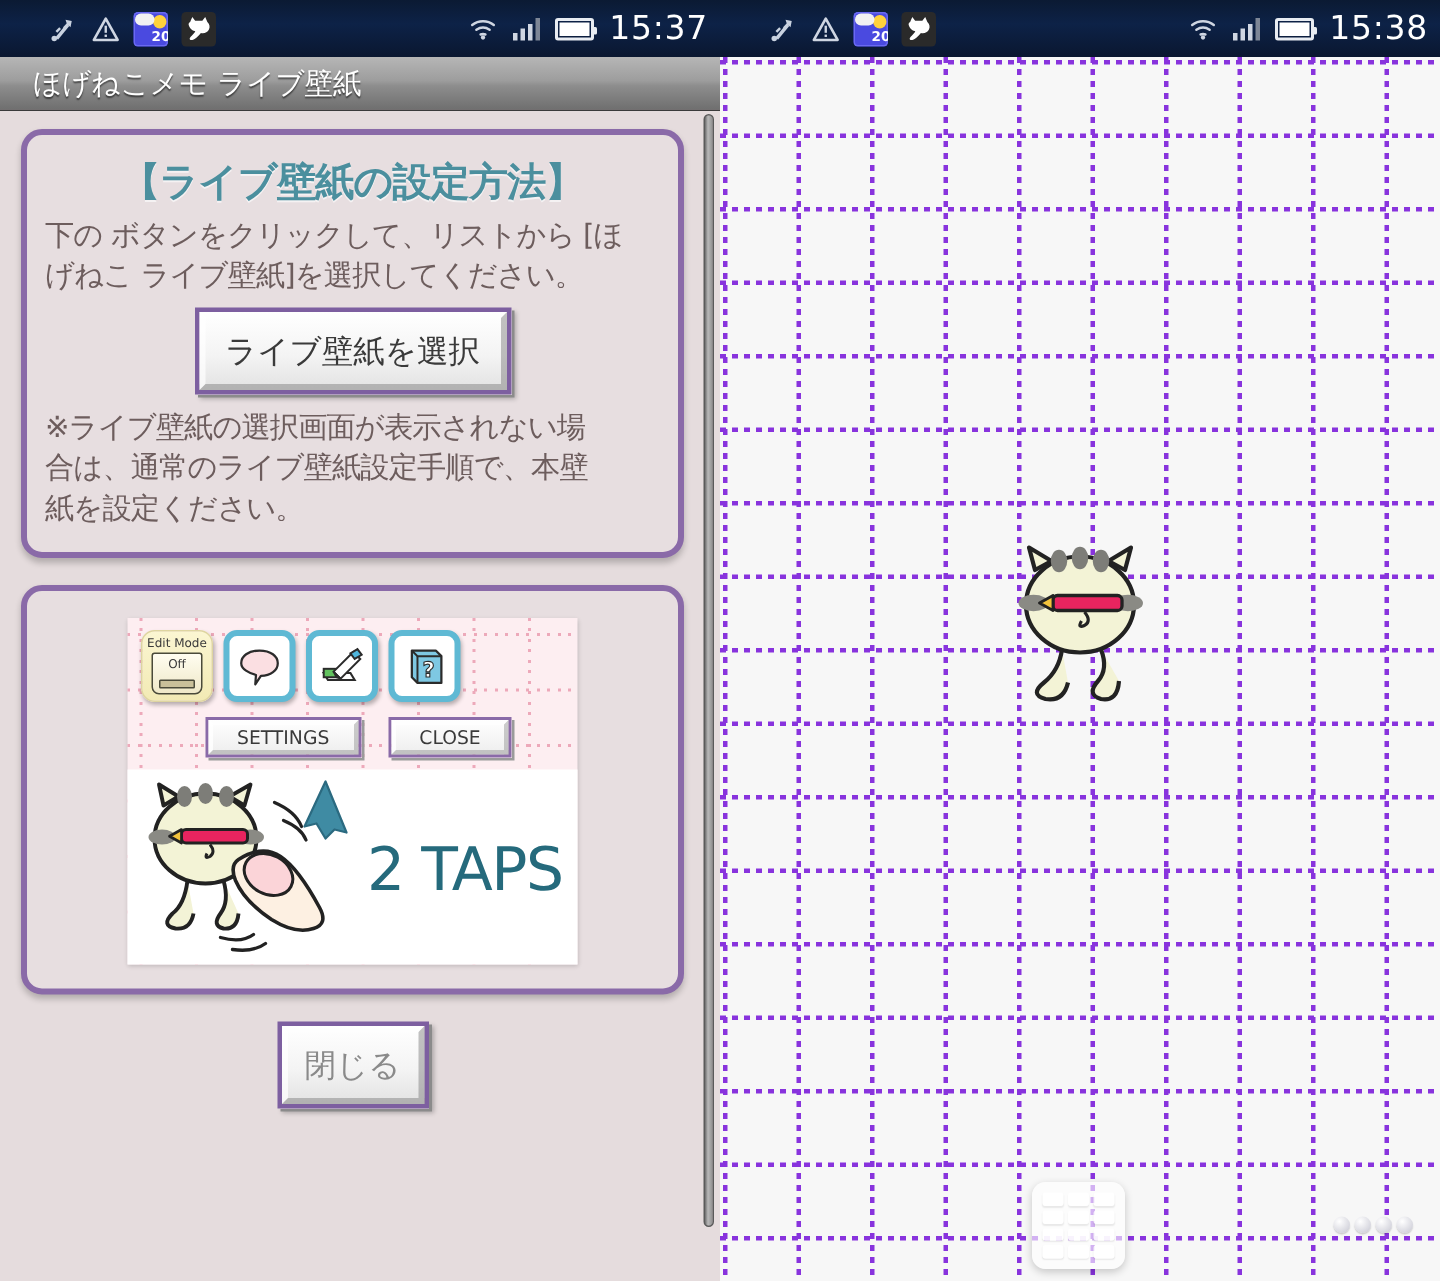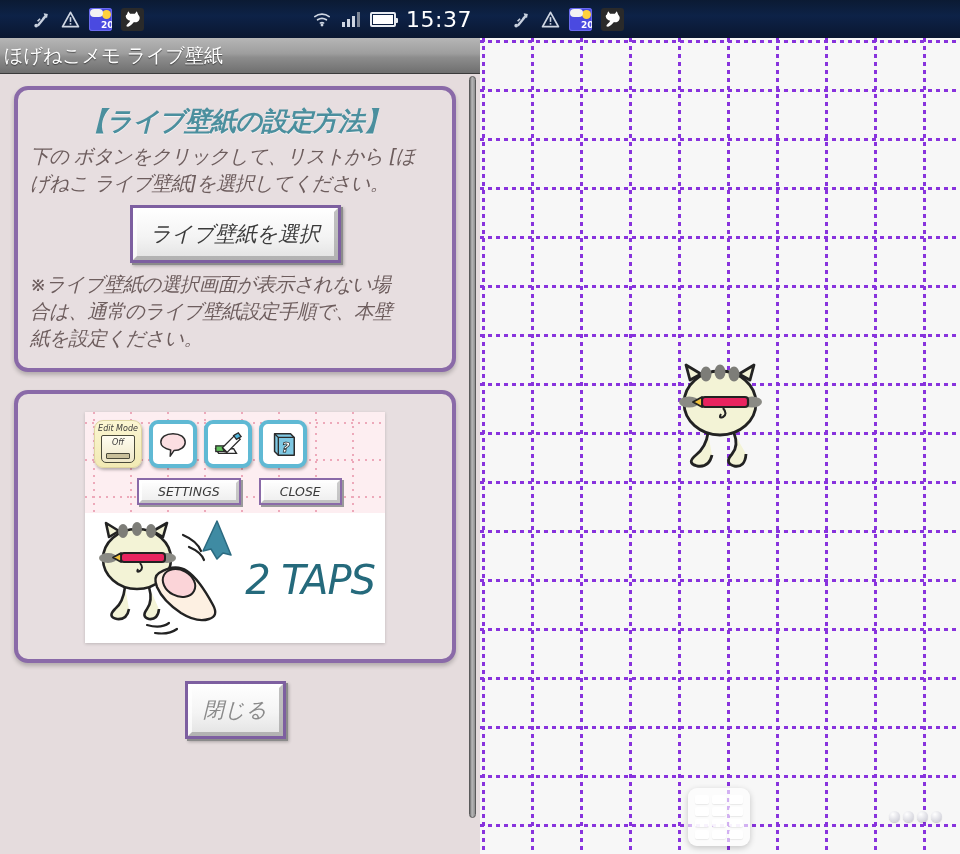--- a/index.html
+++ b/index.html
@@ -31,26 +31,26 @@
   .icon-signal i:nth-child(2){height:8px;}
   .icon-signal i:nth-child(3){height:11px;}
   .icon-signal i:nth-child(4){height:15px;background:#7d8696;}
   .icon-batt{width:26px;height:15px;border:2px solid #e8ecf2;border-radius:2px;position:relative;box-sizing:border-box;}
   .icon-batt:after{content:"";position:absolute;right:-4px;top:4px;width:3px;height:5px;background:#e8ecf2;border-radius:0 1px 1px 0;}
   .icon-batt i{position:absolute;left:1px;top:1px;bottom:1px;right:1px;background:#fff;}
 
   
   .titlebar{height:36px;width:480px;box-sizing:border-box;
     background:linear-gradient(to bottom,#b6b6b6 0%,#9d9d9d 45%,#8d8d8d 55%,#6f6f6f 100%);
-    display:flex;align-items:center;padding-left:4px;
+    display:flex;align-items:center;padding-left:22px;
     border-bottom:1px solid #3b3b3b;}
   .titlebar .t{color:#fff;font-size:19px;text-shadow:0 1px 1px rgba(0,0,0,.55);white-space:nowrap;}
 
   
-  .scrollbody{position:relative;width:480px;height:780px;background:#e5dcdd;overflow:hidden;font-style:italic;}
+  .scrollbody{position:relative;width:480px;height:780px;background:#e5dcdd;overflow:hidden;}
   .content{padding:12px 24px 0 14px;box-sizing:border-box;}
   .card{background:#e7dee0;border:4px solid #8a6aa8;border-radius:14px;
     box-shadow:0 3px 4px rgba(0,0,0,.22);padding:10px 12px 14px;margin-bottom:18px;}
   .card h2{margin:4px 0 6px;text-align:center;color:#4b8f9e;font-size:26px;font-weight:bold;
     text-shadow:0 1px 0 rgba(255,255,255,.6);letter-spacing:-.5px;}
   .card p{margin:2px 0;color:#6d5d5d;font-size:19.5px;line-height:1.28;letter-spacing:-.6px;}
 
   
   .btn3d{display:inline-block;position:relative;border:3px solid #7d5fa0;
     background:linear-gradient(to bottom,#ffffff 0%,#f4f4f4 55%,#e2e2e2 100%);
@@ -306,20 +306,40 @@
             <div class="cloud"></div>
           <div class="pct">20%</div>
         </div>
         <div class="icon-cat">
           <svg viewBox="0 0 24 24" width="23" height="23">
             <g fill="#fff">
               <path d="M6 7 L7.5 3.5 L9.5 6 L14.5 6 L16.5 3.5 L18 7 C19.6 8.4 20 10.6 19 12.4 C18 14.3 15.6 15.2 13.5 14.6 C12.4 16 11 17.6 9.4 18.6 C8.2 19.4 7 19.8 6.2 19.4 C5.4 19 5.6 18 6.4 17.2 C7.6 16 9 14.8 9.6 13.4 C7.2 12.8 5.4 11 5 9 C4.8 8.2 5.2 7.4 6 7 Z"></path>
             </g>
           </svg>
         </div>
+      </div>
+      <div class="sb-right">
+        <svg class="icon-wifi" viewBox="0 0 24 20">
+          <g fill="none" stroke="#cfd6e2" stroke-width="2.1" stroke-linecap="round">
+            <path d="M3 7 A15 15 0 0 1 21 7"></path>
+              <path d="M6.5 11 A10 10 0 0 1 17.5 11"></path>
+              <path d="M10 15 A5 5 0 0 1 14 15"></path>
+          </g>
+            <circle cx="12" cy="17.5" r="1.8" fill="#cfd6e2"></circle>
+        </svg>
+        <div class="icon-signal">
+            <i></i>
+            <i></i>
+            <i></i>
+            <i></i>
+          </div>
+        <div class="icon-batt">
+            <i></i>
+          </div>
+        <div class="sb-clock">15:38</div>
       </div>
     </div>
 
     <div class="wall">
       <div id="gridhost">
           <div class="vline" style="left: 2px; background-image: repeating-linear-gradient(rgb(136, 51, 221) 0px, rgb(136, 51, 221) 4px, transparent 4px, transparent 8px);"></div>
           <div class="vline" style="left: 51px; background-image: repeating-linear-gradient(rgb(136, 51, 221) 0px, rgb(136, 51, 221) 4px, transparent 4px, transparent 8px);"></div>
           <div class="vline" style="left: 100px; background-image: repeating-linear-gradient(rgb(136, 51, 221) 0px, rgb(136, 51, 221) 4px, transparent 4px, transparent 8px);"></div>
           <div class="vline" style="left: 149px; background-image: repeating-linear-gradient(rgb(136, 51, 221) 0px, rgb(136, 51, 221) 4px, transparent 4px, transparent 8px);"></div>
           <div class="vline" style="left: 198px; background-image: repeating-linear-gradient(rgb(136, 51, 221) 0px, rgb(136, 51, 221) 4px, transparent 4px, transparent 8px);"></div>

